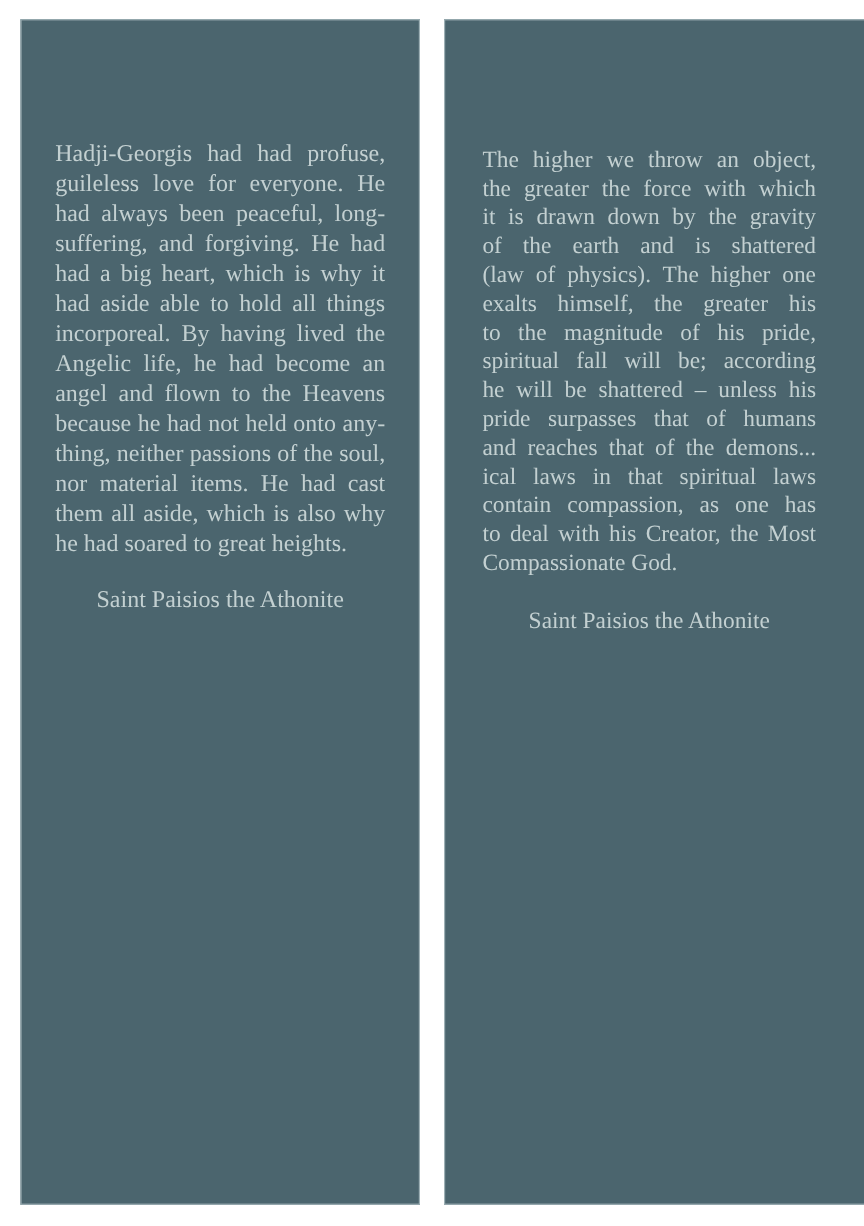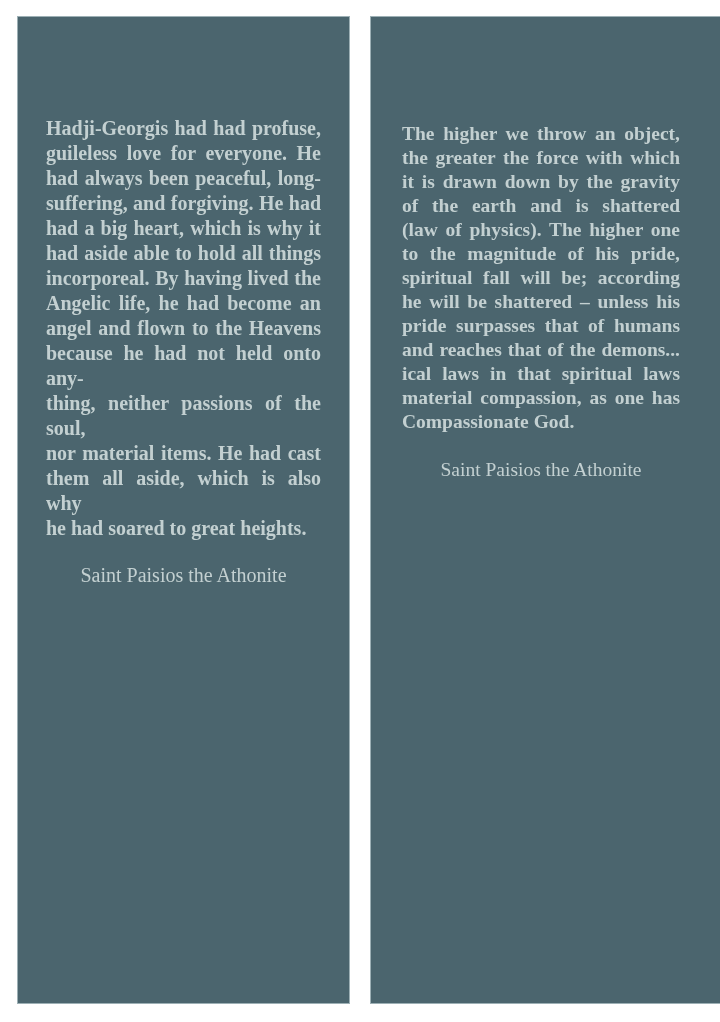--- a/index.html
+++ b/index.html
@@ -31,21 +31,20 @@
     left: 370px;
     width: 369px;
     padding: 105px 58px 0 31px;
     font-size: 19.5px;
     line-height: 24px;
   }
   .quote { width: 100%; }
   .qline {
     text-align: justify;
     text-align-last: justify;
-    font-weight: bold;
   }
   .qline.qlast {
     text-align-last: left;
   }
   .attribution {
     text-align: center;
   }
   .card-left .attribution { margin-top: 22px; }
   .card-right .attribution { margin-top: 24px; }
 </style>
@@ -74,25 +73,27 @@
     <div class="attribution">Saint Paisios the Athonite</div>
   </section>
 
   <section class="card card-right">
     <div class="quote">
         <div class="qline">The higher we throw an object,</div>
         <div class="qline">the greater the force with which</div>
         <div class="qline">it is drawn down by the gravity</div>
         <div class="qline">of the earth and is shattered</div>
         <div class="qline">(law of physics). The higher one</div>
+        <div class="qline">exalts himself, the greater his</div>
         <div class="qline">to the magnitude of his pride,</div>
         <div class="qline">spiritual fall will be; according</div>
         <div class="qline">he will be shattered – unless his</div>
         <div class="qline">pride surpasses that of humans</div>
         <div class="qline">and reaches that of the demons...</div>
         <div class="qline">ical laws in that spiritual laws</div>
-        <div class="qline">material compassion, as one has</div>
+        <div class="qline">contain compassion, as one has</div>
+        <div class="qline">to deal with his Creator, the Most</div>
         <div class="qline qlast">Compassionate God.</div>
       </div>
     <div class="attribution">Saint Paisios the Athonite</div>
   </section>
 
 </div>
 
 </body></html>

